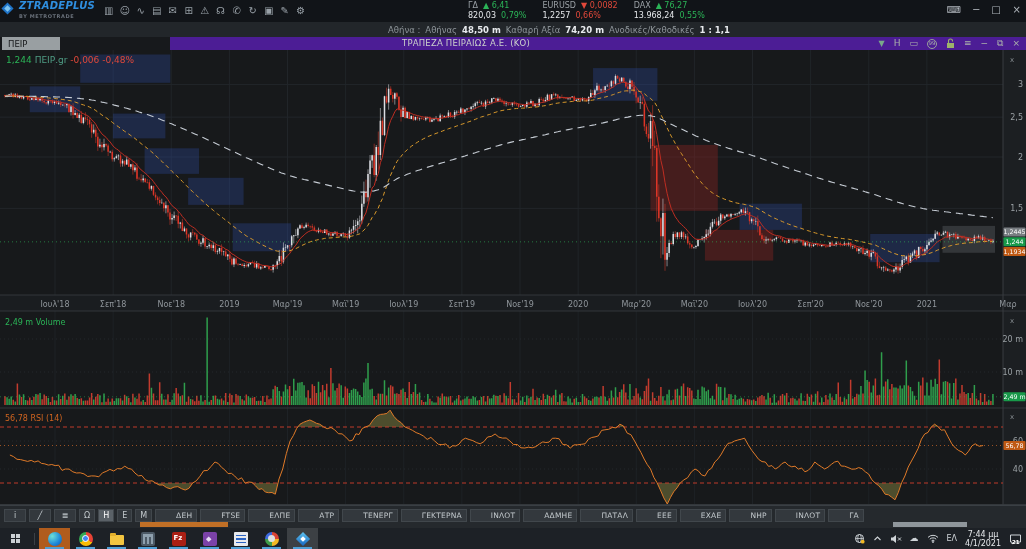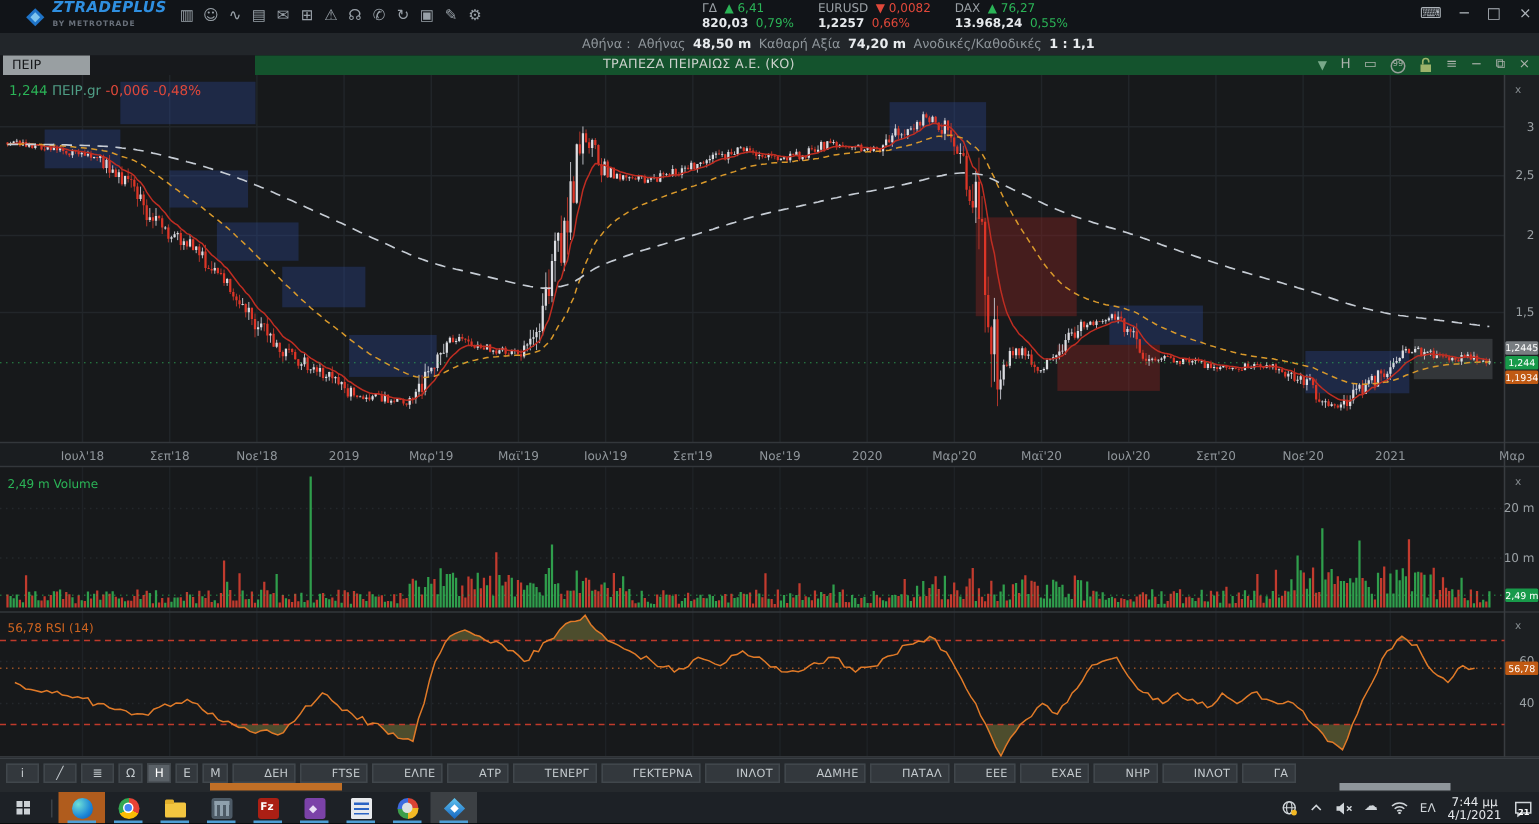--- a/index.html
+++ b/index.html
@@ -1,42 +1,42 @@
 <!DOCTYPE html>
 <html><head>
 <meta charset="utf-8">
 <style>
   html,body{margin:0;padding:0;background:#000;}
   .app{position:relative;width:1026px;height:549px;overflow:hidden;background:#17191b;
        font-family:"DejaVu Sans","Liberation Sans",sans-serif;-webkit-font-smoothing:antialiased;}
   
   .topbar{position:absolute;top:0;left:0;right:0;height:22px;background:#111418;display:flex;align-items:center;}
-  .logo{display:flex;align-items:center;gap:4px;padding-left:16px;}
+  .logo{display:flex;gap:4px;padding-left:0;}
   .logo-name{color:#2f8fe0;font-weight:bold;font-style:italic;font-size:10px;line-height:10px;letter-spacing:.3px;}
   .logo-sub{display:block;color:#69707a;font-size:5px;letter-spacing:.6px;font-style:normal;}
   .top-icons{display:flex;gap:5px;margin-left:8px;}
   .tico{width:11px;color:#99a1a8;font-size:10px;line-height:20px;text-align:center;cursor:pointer;}
   .tickers{position:absolute;left:468px;top:1px;display:flex;gap:16px;}
   .ticker{font-size:8px;line-height:10px;white-space:nowrap;}
   .tname{color:#9aa0a5;margin-right:5px;}
-  .tval{color:#e6e9ec;font-weight:bold;margin-right:5px;}
+  .tval{color:#e6e9ec;font-weight:normal;margin-right:5px;}
   .pos{color:#2bb457;} .neg{color:#e0483a;}
   .win-controls{position:absolute;right:5px;top:0;display:flex;gap:12px;color:#aeb4ba;font-size:10px;line-height:20px;}
   .win-controls span{cursor:pointer;}
   
   .menubar{position:absolute;top:22px;height:15px;left:0;right:0;background:#22262a;display:flex;align-items:stretch;font-size:9px;color:#b6bcc0;}
   .menu-item{padding:1px 8px;cursor:pointer;border-right:1px solid #2d3236;display:flex;align-items:center;}
   .menu-item.active{background:#40474d;color:#e4e8ea;}
   .statusline{position:absolute;left:388px;top:3px;font-size:8.5px;color:#8e959a;white-space:nowrap;}
   .statusline .sv{color:#e8ebee;font-weight:bold;}
   .statusline span{margin-right:5px;}
   
   .tabrow{position:absolute;top:37px;height:13px;left:0;right:0;background:#17191c;}
   .sym-tab{position:absolute;left:2px;top:0;width:58px;height:13px;background:#999fa2;color:#16181a;font-size:8.5px;display:flex;align-items:center;padding-left:6px;box-sizing:border-box;cursor:pointer;}
-  .titlebar{position:absolute;left:170px;right:0;top:0;height:13px;background:#14532d;color:#ccd1cc;font-size:8.5px;}
+  .titlebar{position:absolute;left:170px;right:0;top:0;height:13px;background:#4c1d95;color:#ccd1cc;font-size:8.5px;}
   .tb-title{position:absolute;left:232px;top:1px;letter-spacing:.2px;}
   .tb-icons{position:absolute;right:6px;top:0;height:13px;display:flex;align-items:center;gap:9px;font-size:9px;color:#acb3ac;}
   .tb-icons span{cursor:pointer;line-height:13px;}
   .dd{color:#79a98a;font-size:8px;}
   .badge99{width:10px;height:10px;border:1px solid #98a09a;border-radius:50%;font-size:5.5px;display:flex;align-items:center;justify-content:center;box-sizing:border-box;}
   
   .chartarea{position:absolute;top:50px;left:0;width:1026px;height:455px;background:#17191b;}
   
   .bottombar{position:absolute;top:505px;height:23px;left:0;right:0;background:#25292d;border-top:1px solid #3a3f44;display:flex;align-items:flex-start;gap:3px;padding:3px 0 0 4px;box-sizing:border-box;}
   .bbtn{height:13px;min-width:22px;background:#33383d;color:#c3c9cd;font-size:8px;display:flex;align-items:center;justify-content:center;padding:0 4px;border:1px solid #41474c;box-sizing:border-box;cursor:pointer;white-space:nowrap;}

